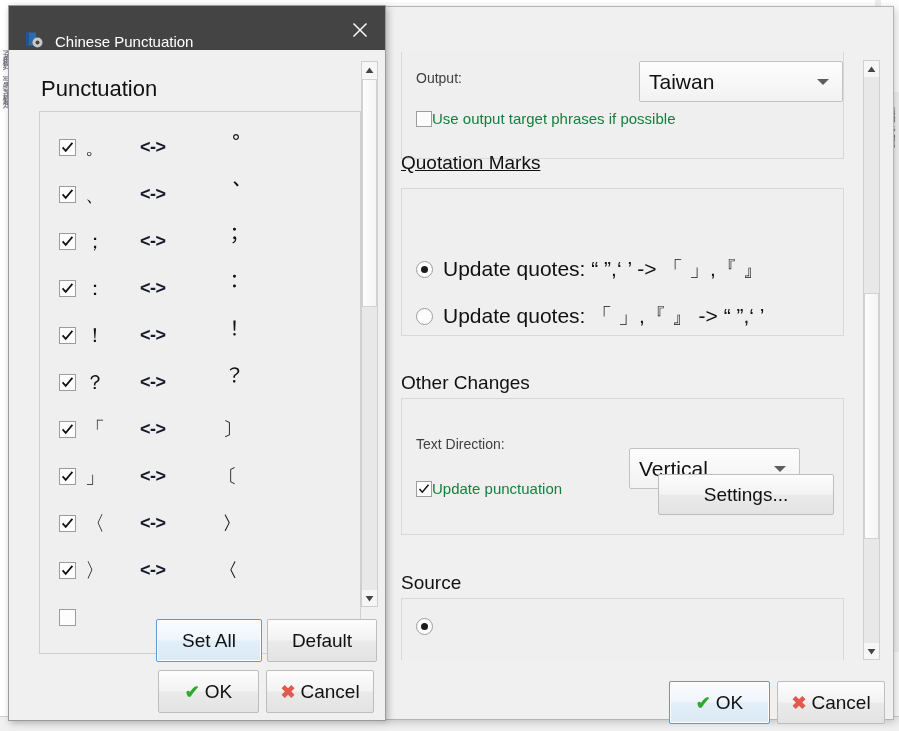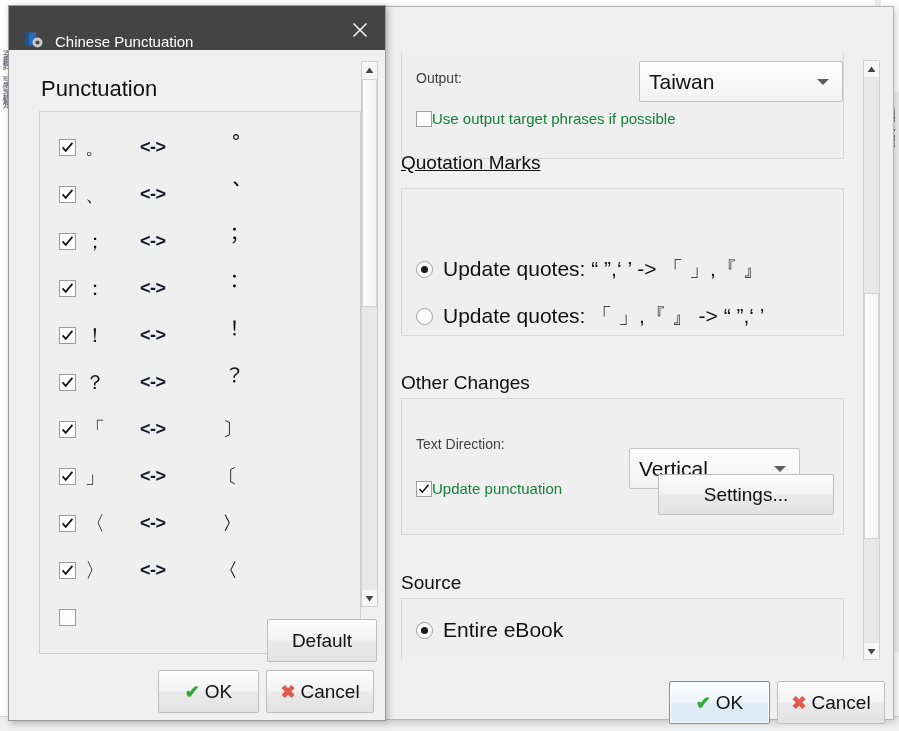--- a/index.html
+++ b/index.html
@@ -415,21 +415,20 @@
       <div class="btn" style="left:262px; top:422px; width:176px; height:41px;">
         <span>Settings...</span>
       </div>
 
       <div class="group-label" style="left:5px; top:520px;">Source</div>
 
       <div class="groupbox" style="left:5px; top:546px; width:443px; height:68px;"></div>
 
       <div class="radio-row" style="left:20px; top:566px;">
         <span class="radio checked"></span>
-        <span class="radio-label">Entire eBook</span>
       </div>
     </div>
 
     <div class="scrollbar" style="left:477px; top:8px; height:600px;">
       <div class="sb-btn up">
         <svg width="9" height="7" viewBox="0 0 9 7">
           <polygon points="4.5,0.6 8.4,6 0.6,6" fill="#454545"></polygon>
         </svg>
       </div>
       <div class="sb-track-dark" style="top:16px; height:216px;"></div>
@@ -589,20 +588,23 @@
       </div>
       <div class="sb-thumb" style="top:17px; height:228px;"></div>
       <div class="sb-track-dark" style="top:245px; height:283px;"></div>
       <div class="sb-btn down">
         <svg width="9" height="7" viewBox="0 0 9 7">
           <polygon points="4.5,6.4 0.6,1 8.4,1" fill="#454545"></polygon>
         </svg>
       </div>
     </div>
 
+    <div class="btn focused" style="left:147px; top:569px; width:106px; height:43px;">
+      <span>Set All</span>
+    </div>
     <div class="btn" style="left:258px; top:569px; width:110px; height:43px;">
       <span>Default</span>
     </div>
 
     <div class="btn" style="left:149px; top:620px; width:101px; height:43px;">
       <span class="ok-check">✔</span>
       <span>OK</span>
     </div>
     <div class="btn" style="left:257px; top:620px; width:108px; height:43px;">
       <span class="x-mark">✖</span>

